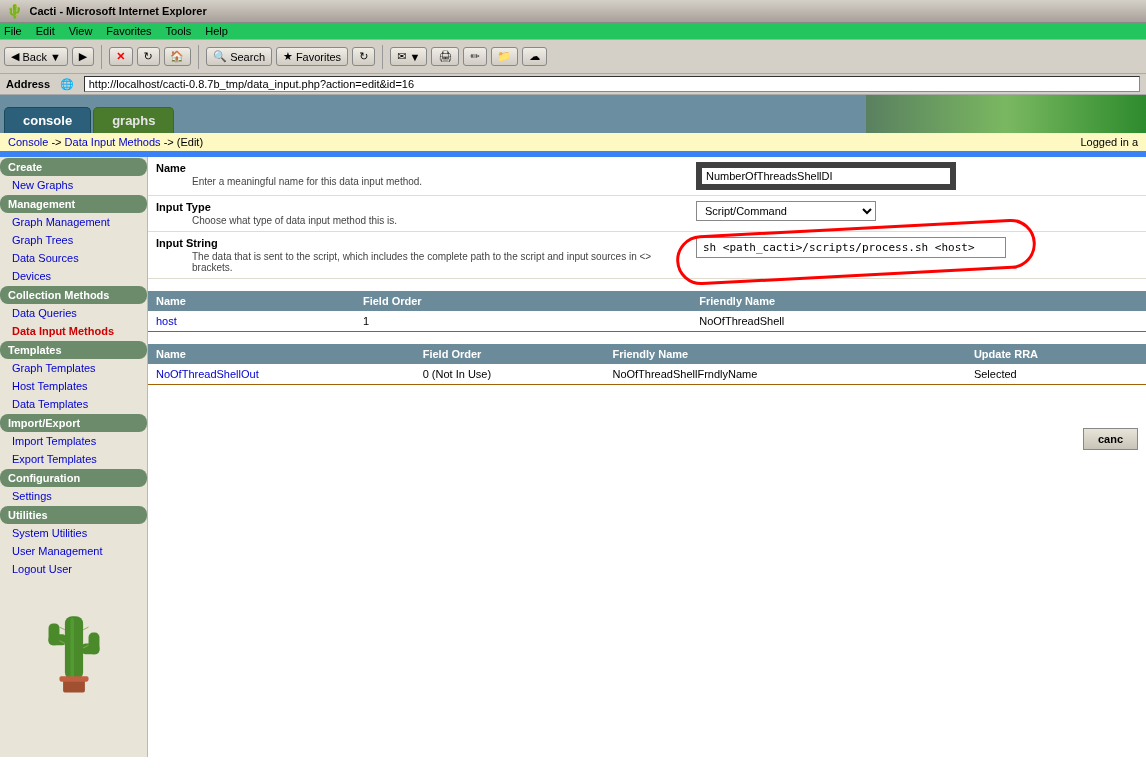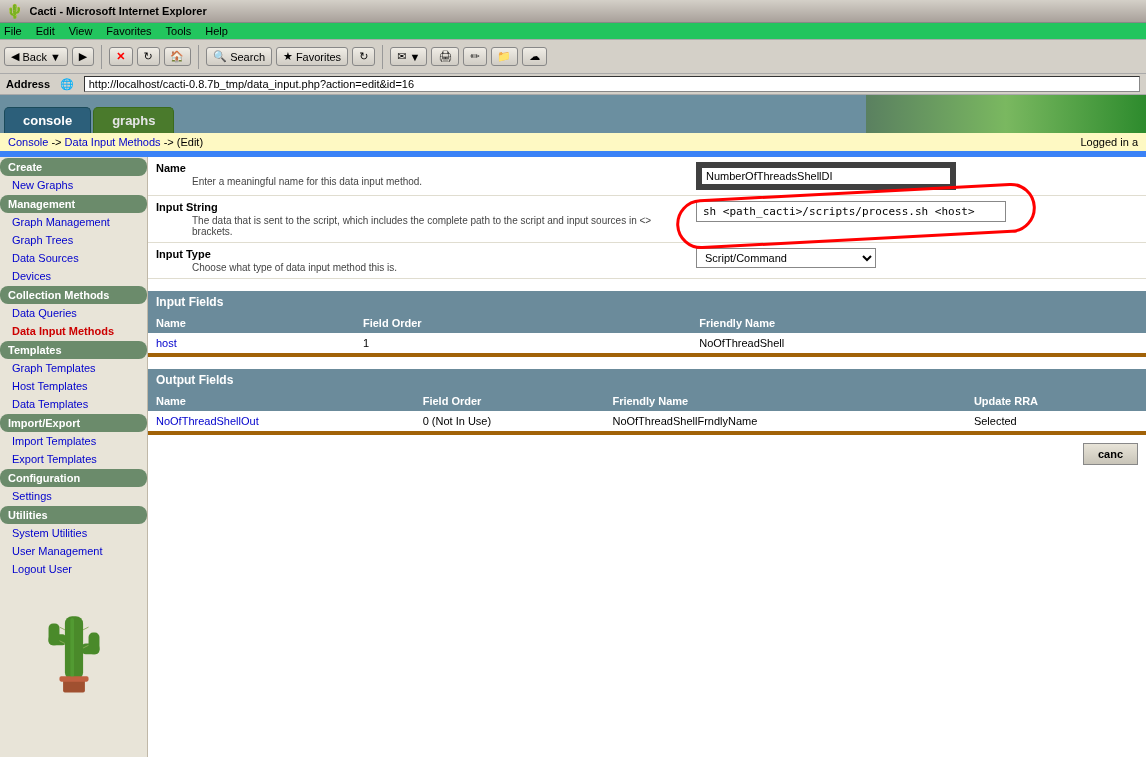--- a/index.html
+++ b/index.html
@@ -229,21 +229,21 @@
       background: #6b8b9b;
       color: white;
       padding: 4px 8px;
       text-align: left;
       font-size: 11px;
       font-weight: bold;
     }
     .data-table td {
       padding: 4px 8px;
       font-size: 11px;
-      border-bottom: 4px solid #a16207;
+      border-bottom: 1px solid #a16207;
     }
     .data-table tr:nth-child(even) { background: #f4f2ec; }
     .data-table tr:nth-child(odd) { background: white; }
     .data-table .link-cell a { color: #0000cc; text-decoration: none; }
 
     .subsection {
       margin-top: 12px;
     }
 
     
@@ -252,20 +252,21 @@
       display: flex;
       justify-content: flex-end;
     }
     .action-btn {
       background: linear-gradient(to bottom, #e8e4d8, #c8c4b8);
       border: 1px solid #888;
       padding: 4px 14px;
       font-size: 11px;
       cursor: pointer;
       font-weight: bold;
+      margin-top: 35px;
     }
   </style>
 </head>
 <body>
 
 <div id="titlebar">
   <span style="color:green; font-size:14px;">🌵</span>
   <span>Cacti - Microsoft Internet Explorer</span>
 </div>
 
@@ -415,72 +416,70 @@
 
     <table class="form-table">
       <tbody>
           <tr>
         <td class="label-cell">
           <div class="field-label">Name</div>
           <div class="field-desc">Enter a meaningful name for this data input method.</div>
         </td>
         <td class="field-input">
           <input class="text-input" type="text" value="NumberOfThreadsShellDI" style="">
-        </td>
-      </tr>
-      <tr>
-        <td class="label-cell">
-          <div class="field-label">Input String</div>
-          <div class="field-desc">The data that is sent to the script, which includes the complete path to the script and input sources in &lt;&gt; brackets.</div>
-        </td>
-        <td class="field-input">
-          <div class="input-string-container">
-            <input class="input-string-value" type="text" value="sh &lt;path_cacti&gt;/scripts/process.sh &lt;host&gt;" style="">
-            <div class="red-circle"></div>
-          </div>
         </td>
       </tr>
       <tr>
         <td class="label-cell">
           <div class="field-label">Input Type</div>
           <div class="field-desc">Choose what type of data input method this is.</div>
         </td>
         <td class="field-input">
           <select class="select-input">
             <option>Script/Command</option>
             <option>SNMP</option>
             <option>Script Server</option>
           </select>
         </td>
       </tr>
+      <tr>
+        <td class="label-cell">
+          <div class="field-label">Input String</div>
+          <div class="field-desc">The data that is sent to the script, which includes the complete path to the script and input sources in &lt;&gt; brackets.</div>
+        </td>
+        <td class="field-input">
+          <div class="input-string-container">
+            <input class="input-string-value" type="text" value="sh &lt;path_cacti&gt;/scripts/process.sh &lt;host&gt;" style="">
+            <div class="red-circle"></div>
+          </div>
+        </td>
+      </tr>
     </tbody>
       </table>
 
     <div class="subsection">
-      <div class="section-header">Input Fields</div>
       <table class="data-table">
         <thead>
           <tr>
             <th>Name</th>
             <th>Field Order</th>
             <th>Friendly Name</th>
           </tr>
         </thead>
         <tbody>
           <tr>
             <td class="link-cell"><a href="#">host</a></td>
             <td>1</td>
             <td>NoOfThreadShell</td>
           </tr>
         </tbody>
       </table>
     </div>
 
     <div class="subsection">
-      <div class="section-header">Output Fields</div>
       <table class="data-table">
         <thead>
           <tr>
             <th>Name</th>
             <th>Field Order</th>
             <th>Friendly Name</th>
             <th>Update RRA</th>
           </tr>
         </thead>
         <tbody>

